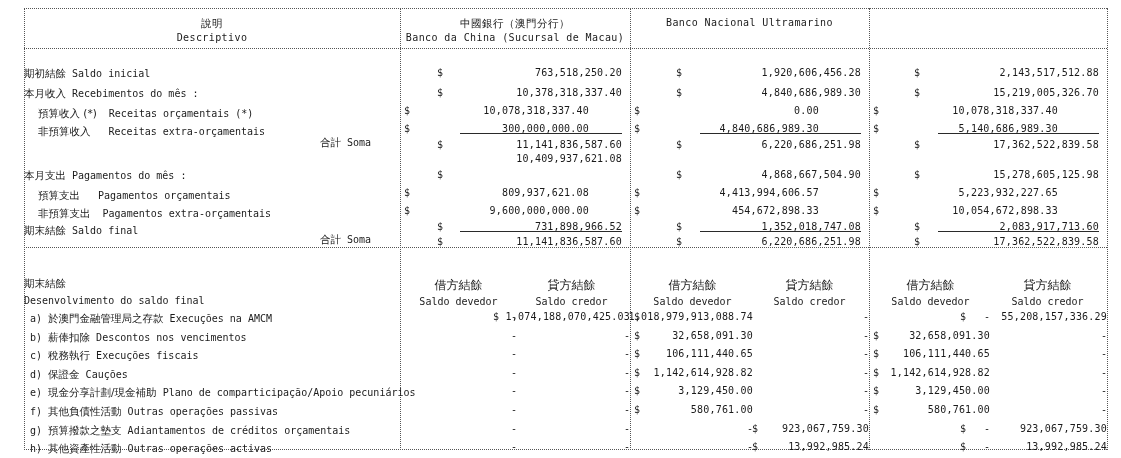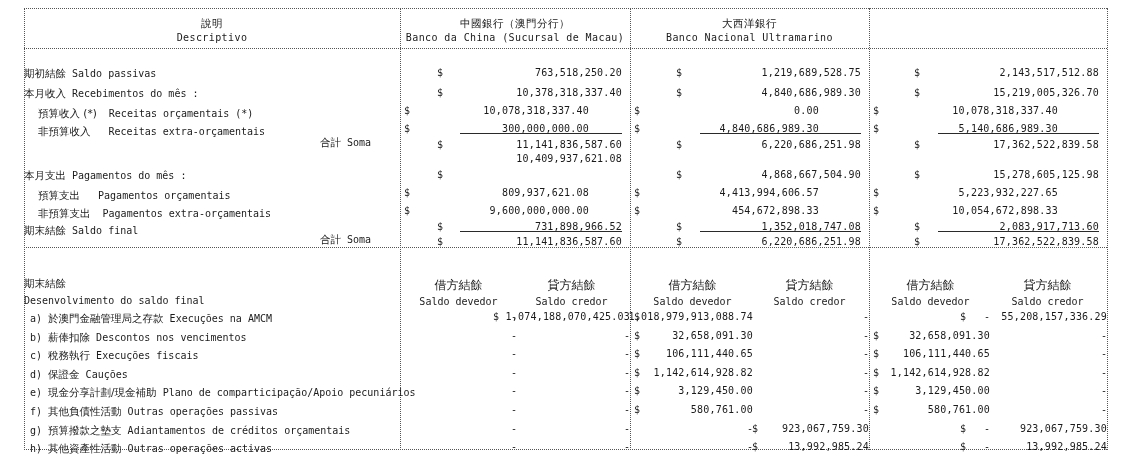--- a/index.html
+++ b/index.html
@@ -51,27 +51,26 @@
 
   <div class="hdr" style="left:24px;top:16px;width:376px">
     <div class="cn">說明</div>
     <div class="pt">Descriptivo</div>
   </div>
   <div class="hdr" style="left:400px;top:16px;width:230px">
     <div class="cn">中國銀行（澳門分行）</div>
     <div class="pt">Banco da China (Sucursal de Macau)</div>
   </div>
   <div class="hdr" style="left:630px;top:16px;width:239px">
-    <div class="cn">大西洋銀行</div>
     <div class="pt">Banco Nacional Ultramarino</div>
   </div>
 
   <div class="lbl" style="left:24px;top:68px">
     <span class="cn">期初結餘</span>
-    <span>Saldo passivas</span>
+    <span>Saldo inicial</span>
   </div>
   <div class="lbl" style="left:24px;top:88px">
     <span class="cn">本月收入</span>
     <span>Recebimentos do mês :</span>
   </div>
   <div class="lbl" style="left:38px;top:108px">
     <span class="cn">預算收入 (*)</span>
     &nbsp;<span>Receitas orçamentais (*)</span>
   </div>
   <div class="lbl" style="left:38px;top:126px">
@@ -122,21 +121,21 @@
   <div class="num" style="left:404px;top:188px;width:185px">809,937,621.08</div>
   <div class="cur" style="left:404px;top:206px">$</div>
   <div class="num" style="left:404px;top:206px;width:185px">9,600,000,000.00</div>
   <div class="cur" style="left:437px;top:222px">$</div>
   <div class="num" style="left:437px;top:222px;width:185px">731,898,966.52</div>
   <div class="rule" style="left:460px;width:162px;top:231px"></div>
   <div class="cur" style="left:437px;top:237px">$</div>
   <div class="num" style="left:437px;top:237px;width:185px">11,141,836,587.60</div>
 
   <div class="cur" style="left:676px;top:68px">$</div>
-  <div class="num" style="left:676px;top:68px;width:185px">1,219,689,528.75</div>
+  <div class="num" style="left:676px;top:68px;width:185px">1,920,606,456.28</div>
   <div class="cur" style="left:676px;top:88px">$</div>
   <div class="num" style="left:676px;top:88px;width:185px">4,840,686,989.30</div>
   <div class="cur" style="left:634px;top:106px">$</div>
   <div class="num" style="left:634px;top:106px;width:185px">0.00</div>
   <div class="cur" style="left:634px;top:124px">$</div>
   <div class="num" style="left:634px;top:124px;width:185px">4,840,686,989.30</div>
   <div class="rule" style="left:700px;width:161px;top:133px"></div>
   <div class="cur" style="left:676px;top:140px">$</div>
   <div class="num" style="left:676px;top:140px;width:185px">6,220,686,251.98</div>
 

